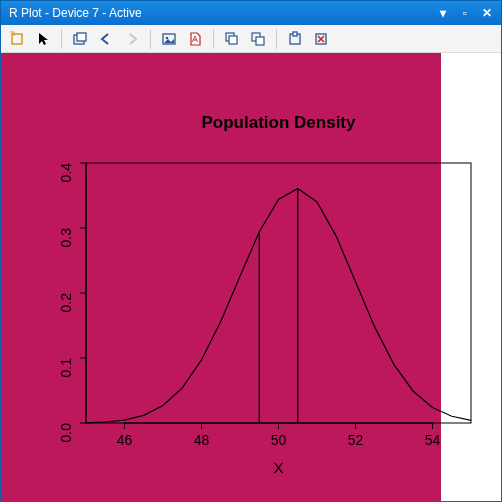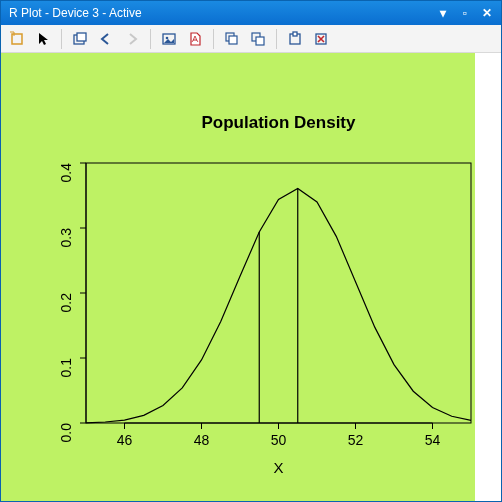--- a/index.html
+++ b/index.html
@@ -43,37 +43,37 @@
     width: 24px; height: 24px;
     display: flex; align-items: center; justify-content: center;
     border: 1px solid transparent;
     border-radius: 2px;
     cursor: pointer;
     color: #2b5797;
   }
   .tsep { width: 1px; height: 20px; background: #cdcdcd; margin: 0 4px; }
   .plot-area {
     position: relative;
-    width: 474px;
+    width: 440px;
     height: 448px;
-    background: #bef264;
+    background: #be185d;
   }
   .plot-area svg { display: block; }
   .chart-title {
     font-family: Arial, sans-serif;
     font-size: 17px;
     font-weight: bold;
     fill: #000;
   }
 </style>
 </head>
 <body>
 
 <div class="titlebar">
-  <span class="title">R Plot - Device 3 - Active</span>
+  <span class="title">R Plot - Device 7 - Active</span>
   <div class="win-btns">
     <div class="win-btn">▾</div>
     <div class="win-btn">▫</div>
     <div class="win-btn">✕</div>
   </div>
 </div>
 
 <div class="toolbar">
   <div class="tbtn">
     <svg width="16" height="16">

